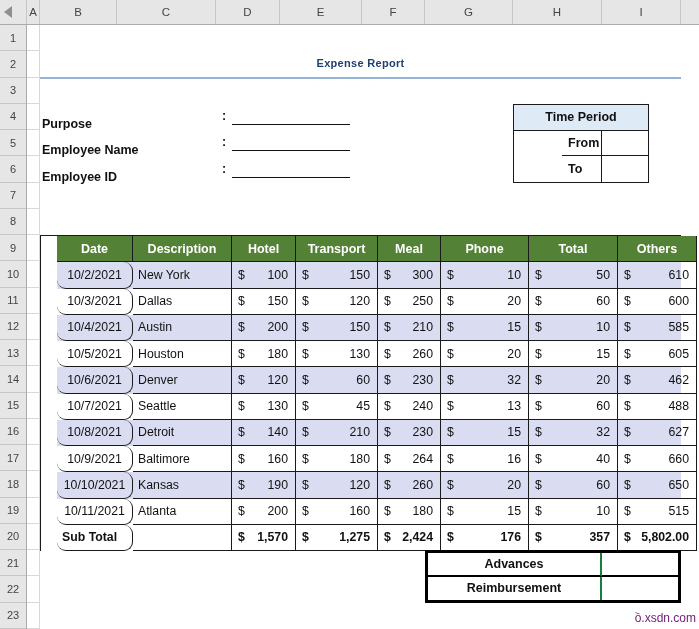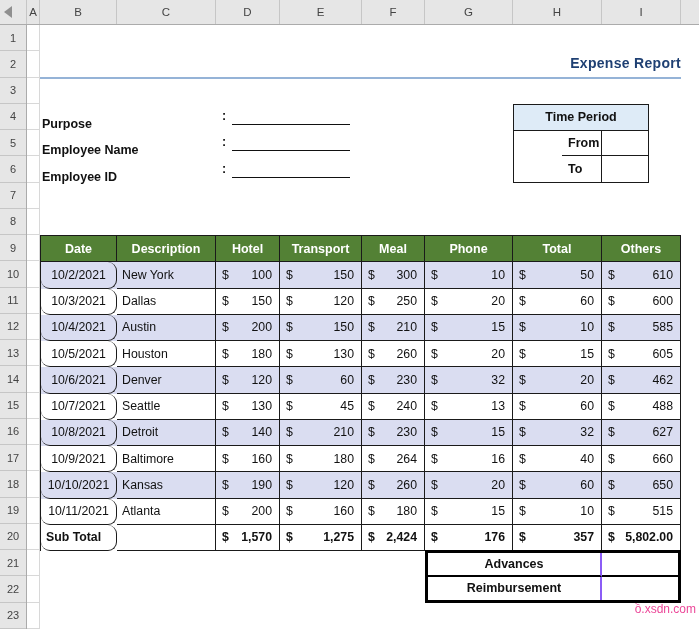--- a/index.html
+++ b/index.html
@@ -22,22 +22,22 @@
   .rowhead-col{position:absolute;left:0;top:25px;width:27px;height:604px;background:#E6E6E6;
                border-right:1px solid #ABABAB;box-sizing:border-box;display:flex;flex-direction:column;}
   .rh{flex:0 0 26.26px;box-sizing:border-box;border-bottom:1px solid #C6C6C6;display:flex;
       align-items:center;justify-content:center;font-size:11px;color:#444;}
 
   .a-col-grid{position:absolute;left:27px;top:25px;width:13px;height:604px;box-sizing:border-box;
               border-right:1px solid #D8D8D8;
               background:repeating-linear-gradient(to bottom,transparent 0px,transparent 25.26px,#D8D8D8 25.26px,#D8D8D8 26.26px);}
 
   
-  .title{position:absolute;left:40px;top:51px;width:641px;height:26px;text-align:right;
-         font-size:14px;font-weight:bold;color:#1F4073;letter-spacing:.3px;line-height:24px;
+  .title{position:absolute;left:40px;top:51px;width:641px;height:26px;text-align:center;
+         font-size:11px;font-weight:bold;color:#1F4073;letter-spacing:.3px;line-height:24px;
          border-bottom:2px solid #95B3D7;background:#fff;}
 
   
   .form-row{position:absolute;left:40px;width:330px;height:26px;background:#fff;}
   .form-label{position:absolute;left:2px;top:5px;font-weight:bold;font-size:12.5px;color:#111;margin-top:8px;}
   .form-colon{position:absolute;left:182px;top:5px;font-weight:bold;font-size:12.5px;color:#111;}
   .form-line{position:absolute;left:192px;top:20px;width:118px;border-bottom:1.6px solid #111;}
 
   
   .tp{position:absolute;left:513px;top:104px;width:136px;height:79px;box-sizing:border-box;
@@ -45,41 +45,41 @@
       grid-template-rows:1fr 1fr 1fr;background:#fff;font-size:12.5px;color:#111;}
   .tp-header{grid-column:1/3;background:#DEEBF7;border-bottom:1px solid #1a1a1a;display:flex;
              align-items:center;justify-content:center;font-weight:bold;}
   .tp-label{box-sizing:border-box;border-right:1px solid #1a1a1a;display:flex;align-items:center;
             padding-left:6px;font-weight:bold;margin-left:48px;}
   .tp-label.mid,.tp-value.mid{border-bottom:1px solid #1a1a1a;box-sizing:border-box;}
 
   
   .xtable{position:absolute;left:40px;top:235px;width:641px;box-sizing:border-box;
           border-left:1px solid #1a1a1a;border-top:1px solid #1a1a1a;background:#fff;
-          font-size:12.3px;color:#111;}
+          font-size:12.3px;color:#111;padding-left:16px;}
   .t-row{display:grid;grid-template-columns:76px 99px 64px 82px 63px 88px 89px 79px;height:26.26px;}
   .cell{box-sizing:border-box;border-right:1px solid #1a1a1a;border-bottom:1px solid #1a1a1a;
         display:flex;align-items:center;overflow:hidden;}
   .cell.th{background:#538135;color:#fff;font-weight:bold;justify-content:center;font-size:12.5px;}
   .cell.date{justify-content:center;border-radius:9px;}
   .cell.desc{padding-left:5px;}
   .cell.money{justify-content:space-between;padding:0 7px 0 6px;}
   .rows-host div.t-row:nth-of-type(odd){background:#DADDF1;}
   .t-row.subtotal{font-weight:bold;}
   .t-row.subtotal .cell.desc,.t-row.subtotal .cell.date{justify-content:flex-start;padding-left:5px;}
 
   
   .extras{position:absolute;left:425px;top:550px;width:256px;height:53px;box-sizing:border-box;
           border:3px solid #000;display:grid;grid-template-columns:174px 1fr;
           grid-template-rows:1fr 1fr;background:#fff;font-size:12.5px;font-weight:bold;color:#111;}
-  .ex-label{box-sizing:border-box;border-right:2px solid #8b5cf6;display:flex;align-items:center;
+  .ex-label{box-sizing:border-box;border-right:2px solid #15803d;display:flex;align-items:center;
             justify-content:center;}
   .ex-label.top,.ex-value.top{border-bottom:2px solid #000;box-sizing:border-box;}
 
-  .watermark{position:absolute;right:3px;bottom:13px;font-size:12px;color:#ec4899;}
+  .watermark{position:absolute;right:3px;bottom:4px;font-size:12px;color:#701a75;}
 </style>
 </head>
 <body>
 
 <div id="sheet">
 
   <div class="colheader-row">
     <div class="ch corner">
       <span class="tri"></span>
     </div>

